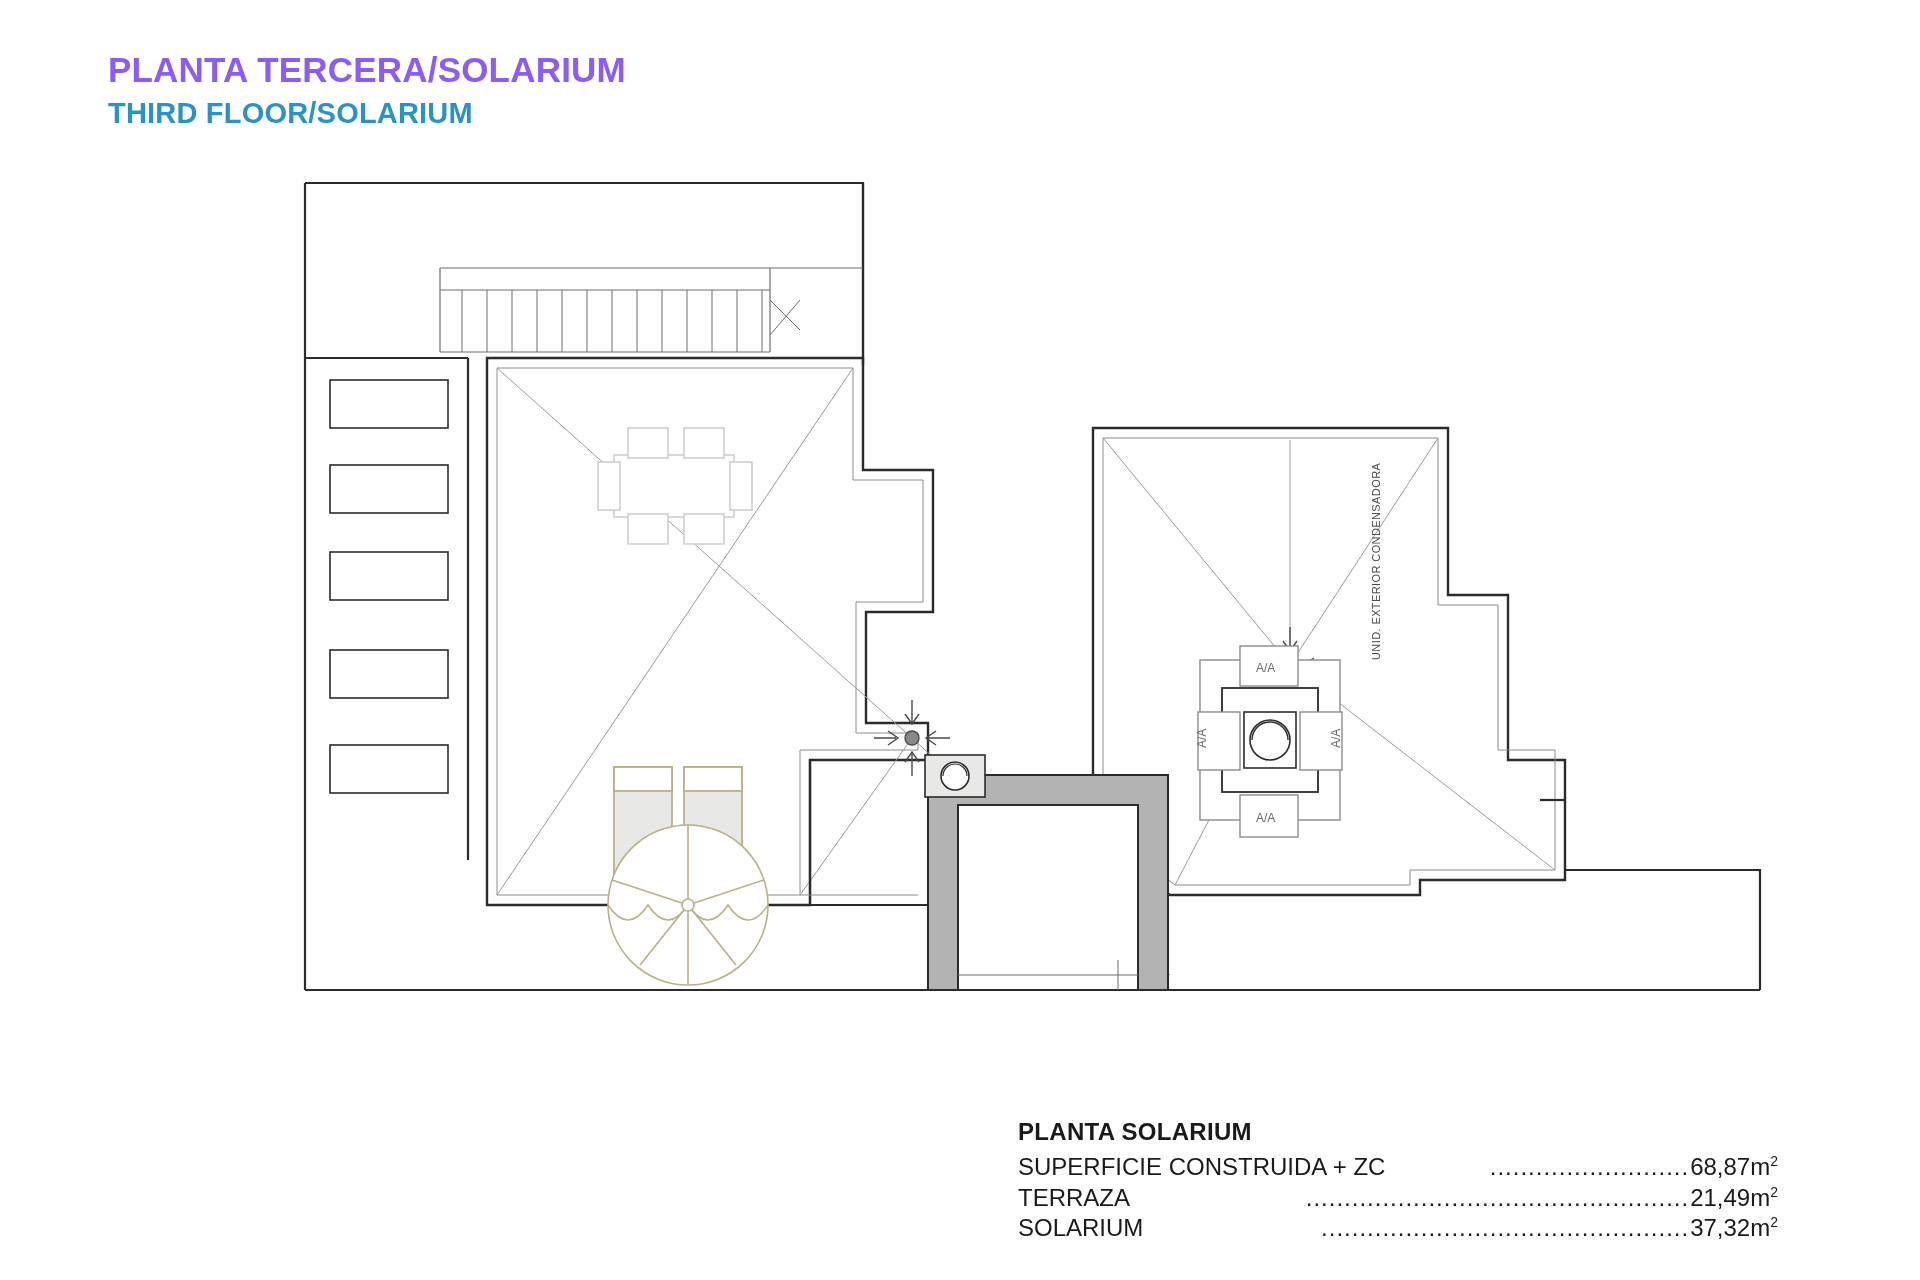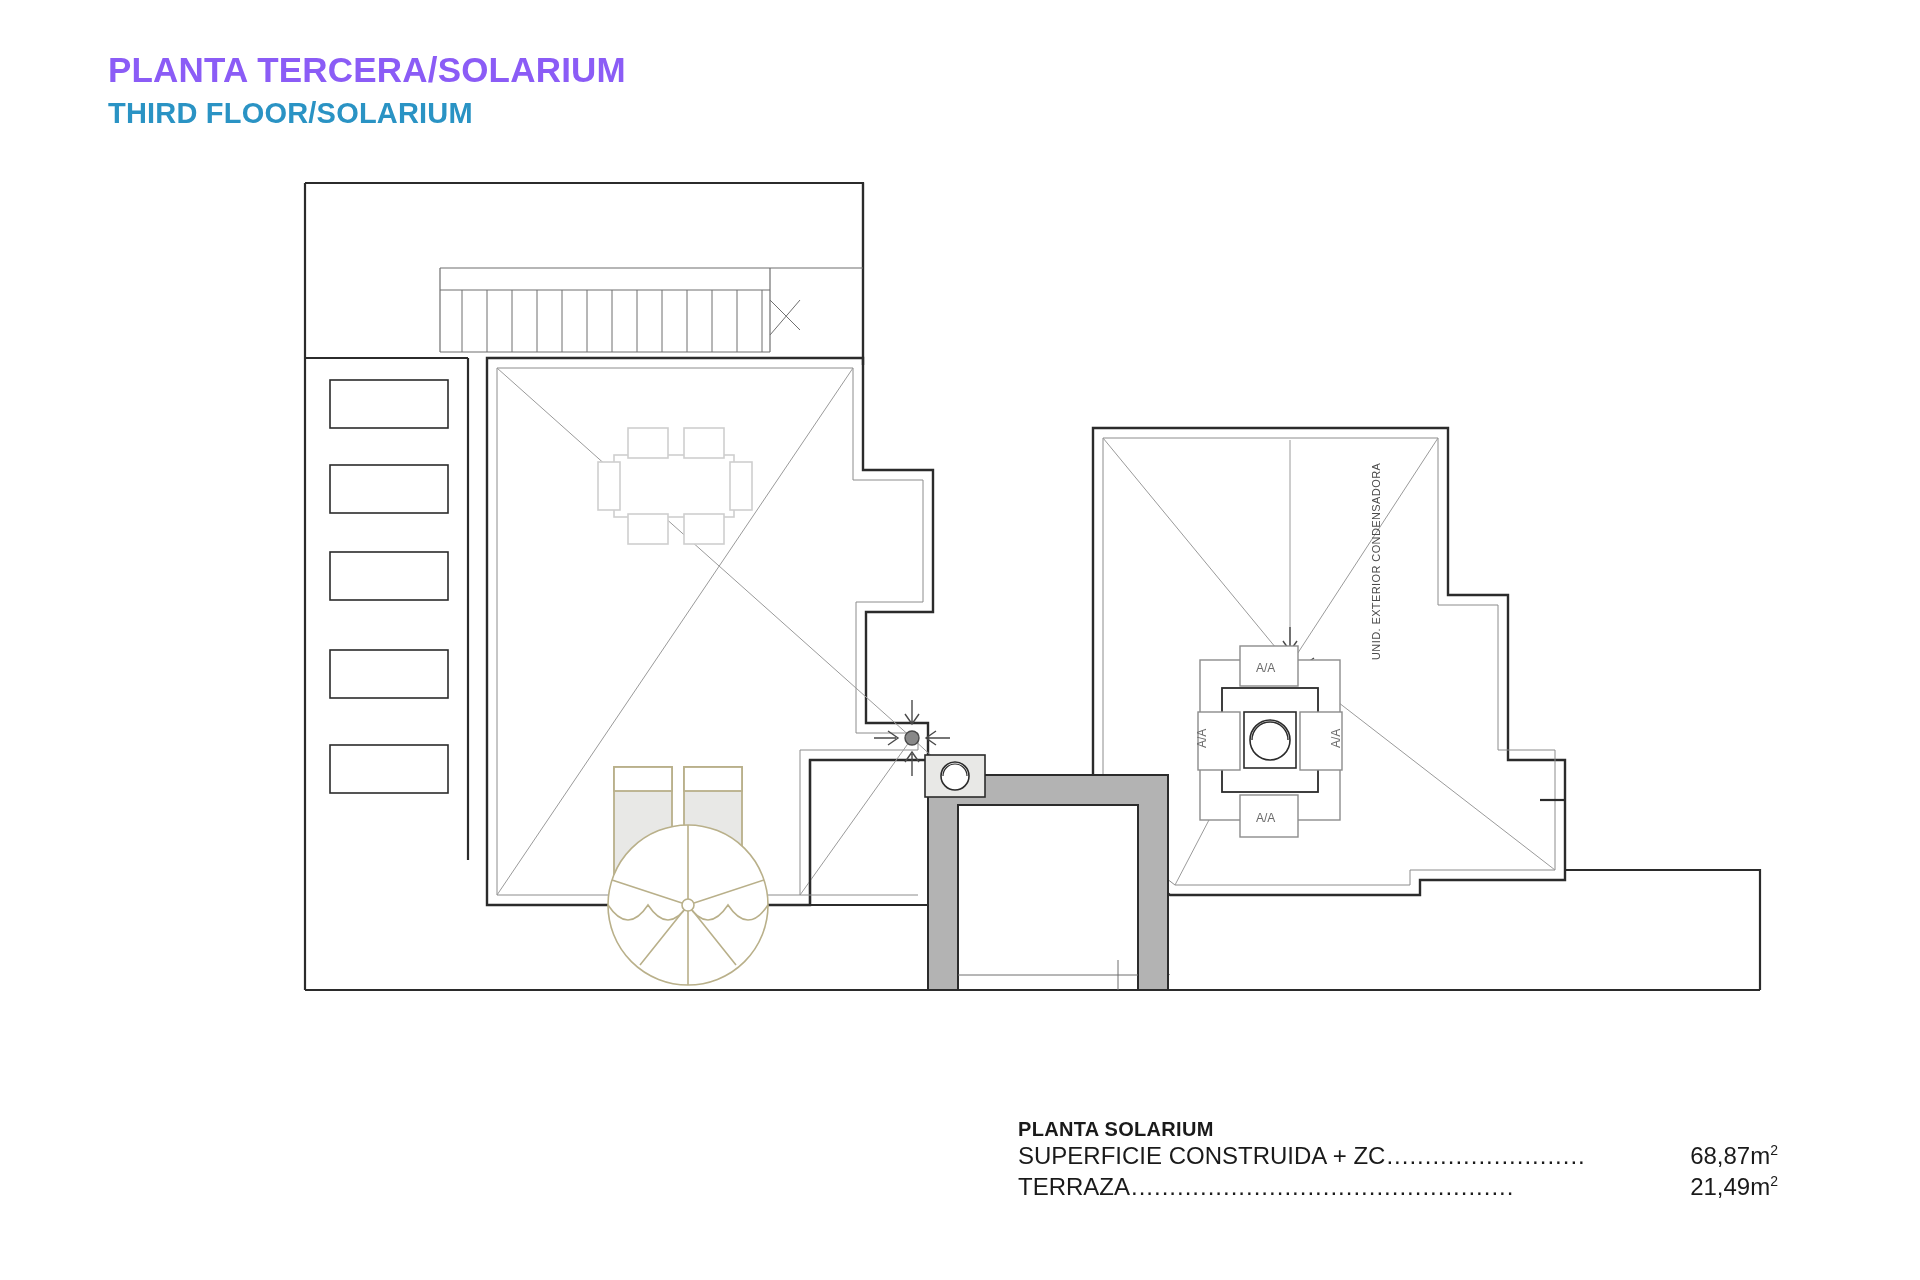--- a/index.html
+++ b/index.html
@@ -37,30 +37,32 @@
     width:1920px;height:1280px;
   }
   .legend{
     position:absolute;
     left:1018px;
     top:1118px;
     width:760px;
     color:#1a1a1a;
   }
   .legend-title{
-    font-size:20px;
+    font-size:24px;
     font-weight:bold;
     letter-spacing:.3px;
+    margin-bottom:6px;
   }
   .legend-row{
     font-size:24px;
     display:flex;
     align-items:baseline;
     white-space:nowrap;
     line-height:1.28;
+    text-align:right;
   }
   .legend-label{flex:0 0 auto;}
   .legend-dots{
     flex:1 1 auto;
     overflow:hidden;
     white-space:nowrap;
     letter-spacing:1px;
     margin:0 1px;
   }
   .legend-value{flex:0 0 auto;}
@@ -240,13 +242,18 @@
     <span class="legend-dots">..........................</span>
     <span class="legend-value"><span>68,87m</span><sup>2</sup></span>
   </div>
 
   <div class="legend-row">
     <span class="legend-label">TERRAZA</span>
     <span class="legend-dots">..................................................</span>
     <span class="legend-value"><span>21,49m</span><sup>2</sup></span>
   </div>
 
+  <div class="legend-row">
+    <span class="legend-label">SOLARIUM</span>
+    <span class="legend-dots">................................................</span>
+    <span class="legend-value"><span>37,32m</span><sup>2</sup></span>
+  </div>
 </div>
 
 </body></html>

